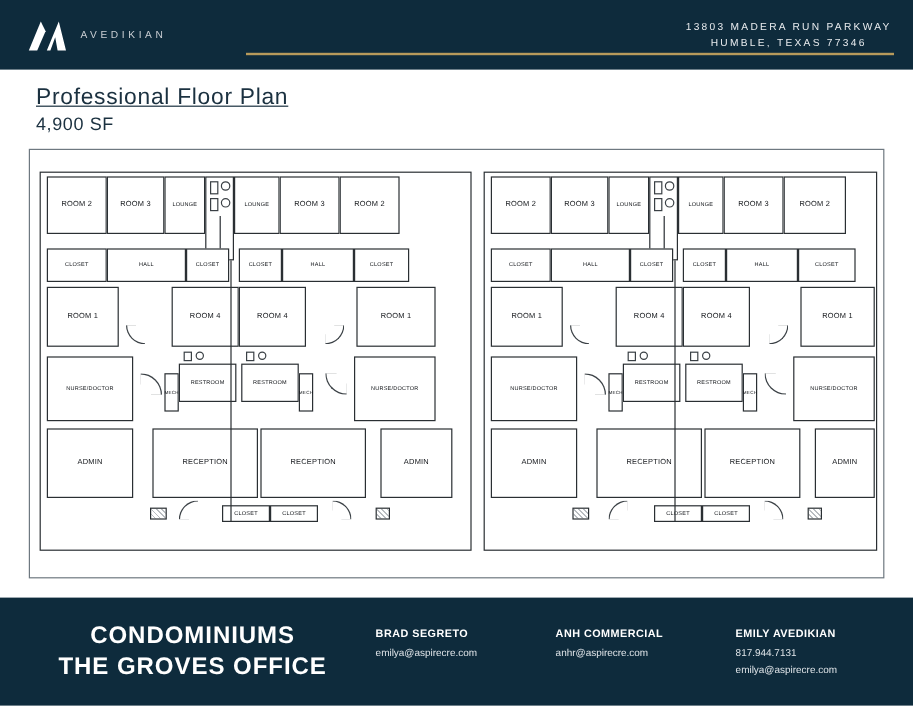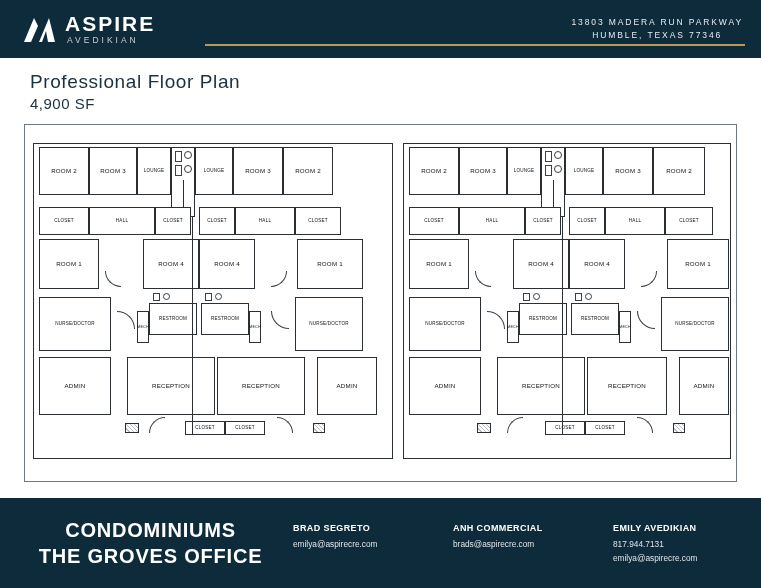--- a/index.html
+++ b/index.html
@@ -77,20 +77,21 @@
   .title-block {
     position: absolute;
     left: 30px;
     top: 70px;
   }
   .title-main {
     color: #1b3140;
     font-size: 19px;
     letter-spacing: 0.6px;
     line-height: 24px;
+    text-decoration: underline;
   }
   .title-sub {
     color: #1b3140;
     font-size: 15px;
     letter-spacing: 0.5px;
     line-height: 20px;
   }
 
   
   .plan-frame {
@@ -193,21 +194,21 @@
     font-size: 20px;
     font-weight: bold;
     letter-spacing: 0.8px;
     line-height: 26px;
     text-align: center;
     padding-left: 8px;
     box-sizing: border-box;
   }
   .contacts {
     display: flex;
-    gap: 12px;
+    gap: 2px;
     flex: 1;
   }
   .contact {
     width: 148px;
     color: #ffffff;
     font-size: 8.3px;
     line-height: 14px;
   }
   .contact .cname {
     font-weight: bold;
@@ -222,21 +223,20 @@
 
 <div class="page">
 
   <div class="header">
     <div class="logo-wrap">
       <svg class="logo-mark" viewBox="0 0 34 30">
         <polygon points="2,28 12,4 16,12 9,28" fill="#ffffff"></polygon>
         <polygon points="17,28 27,4 33,28 26,28 24,17 20,28" fill="#ffffff"></polygon>
       </svg>
       <div class="logo-text">
-        <div class="logo-main">ASPIRE</div>
         <div class="logo-sub">AVEDIKIAN</div>
       </div>
     </div>
     <div class="header-addr">
       <div>13803 MADERA RUN PARKWAY</div>
       <div>HUMBLE, TEXAS 77346</div>
     </div>
     <div class="header-rule"></div>
   </div>
 
@@ -371,21 +371,21 @@
       <div>CONDOMINIUMS</div>
       <div>THE GROVES OFFICE</div>
     </div>
     <div class="contacts">
       <div class="contact">
         <div class="cname">BRAD SEGRETO</div>
         <div class="cline">emilya@aspirecre.com</div>
       </div>
       <div class="contact">
         <div class="cname">ANH COMMERCIAL</div>
-        <div class="cline">brads@aspirecre.com</div>
+        <div class="cline">anhr@aspirecre.com</div>
       </div>
       <div class="contact">
         <div class="cname">EMILY AVEDIKIAN</div>
         <div class="cline">817.944.7131</div>
         <div class="cline">emilya@aspirecre.com</div>
       </div>
     </div>
   </div>
 
 </div>

